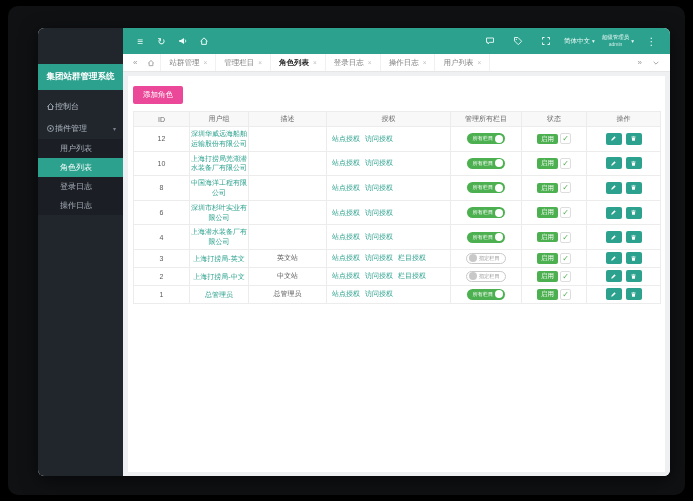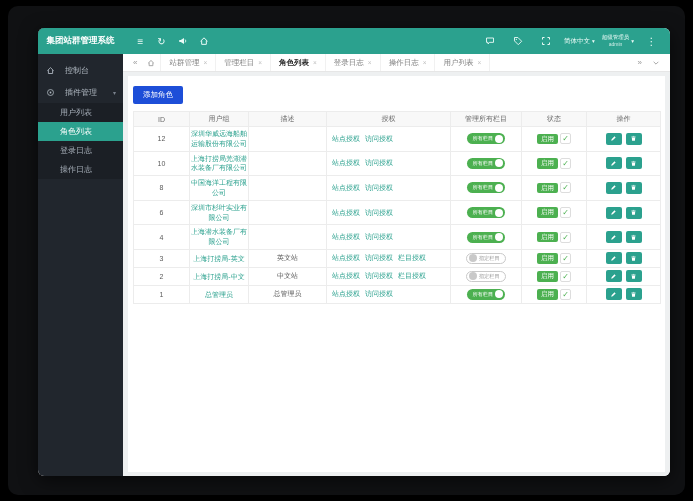--- a/index.html
+++ b/index.html
@@ -7,23 +7,23 @@
     font-family:"Liberation Sans","DejaVu Sans",sans-serif; }
   .desktop { position:absolute; left:8px; top:6px; width:677px; height:489px;
     background:#101113; border-radius:10px; }
   .window { position:absolute; left:30px; top:22px; width:632px; height:448px;
     border-radius:6px; overflow:hidden; display:flex; background:#fff;
     box-shadow:0 4px 18px rgba(0,0,0,.6); }
 
   
   .sidebar { width:85px; flex-shrink:0; background:#21262d; display:flex; flex-direction:column; }
   .logo { height:26px; background:#2ba18e; color:#fff; font-size:8.5px; font-weight:bold;
-    display:flex; align-items:center; justify-content:center; white-space:nowrap; }
+    display:flex; align-items:center; justify-content:center; white-space:nowrap;margin-top:36px; }
   .nav { padding-top:5px; }
-  .nav-item { height:22px; display:flex; align-items:center; gap:10px; padding:0 7px;
+  .nav-item { height:22px; display:flex; align-items:center; gap:0; padding:0 7px;
     color:#aeb6bf; font-size:8px; cursor:pointer; white-space:nowrap;text-align:center; }
   .nav-item .icn { width:10px; height:10px; display:inline-flex; align-items:center; justify-content:center; }
   .nav-item .icn svg { width:9px; height:9px; }
   .nav-item .arr { margin-left:auto; font-size:6px; color:#79818c; }
   .subnav { background:#1b1f25; }
   .subnav-item { height:19px; display:flex; align-items:center; padding-left:22px;
     color:#a6aeb8; font-size:8px; cursor:pointer; }
   .subnav-item.active { background:#2ba18e; color:#fff; }
 
   
@@ -49,21 +49,21 @@
   .tab { display:flex; align-items:center; gap:4px; padding:0 8px; cursor:pointer;
     border-right:1px solid #f1f1f1; white-space:nowrap; }
   .tab:first-of-type { border-left:1px solid #f1f1f1; }
   .tab.active { color:#2b2b2b; font-weight:bold; }
   .tab .x { color:#c0c0c0; font-size:6.5px; font-weight:normal; }
   .tab-right { margin-left:auto; display:flex; align-items:center; }
 
   
   .content { flex:1; background:#eef0f1; padding:4px 5px; min-height:0; }
   .card { background:#fff; height:100%; padding:7px 5px; }
-  .add-btn { display:inline-block; background:#1d4ed8; color:#fff; font-size:7.5px;
+  .add-btn { display:inline-block; background:#ec4899; color:#fff; font-size:7.5px;
     padding:4px 10px; border-radius:2px; cursor:pointer; border:none; }
 
   table { border-collapse:collapse; table-layout:fixed; width:527px; margin-top:7px; }
   th,td { border:1px solid #ececec; font-size:7px; color:#5a5a5a; text-align:center;
     padding:2px 1px; overflow:hidden; }
   th { background:#f8f8f8; color:#6b6b6b; font-weight:normal; height:15px; }
   td { height:18px; }
   td.c-group { color:#2ba18e; line-height:1.4; cursor:pointer; }
   td.c-perms { text-align:left; padding-left:5px; }
   .perm { color:#2ba18e; margin-right:5px; cursor:pointer; white-space:nowrap; }

